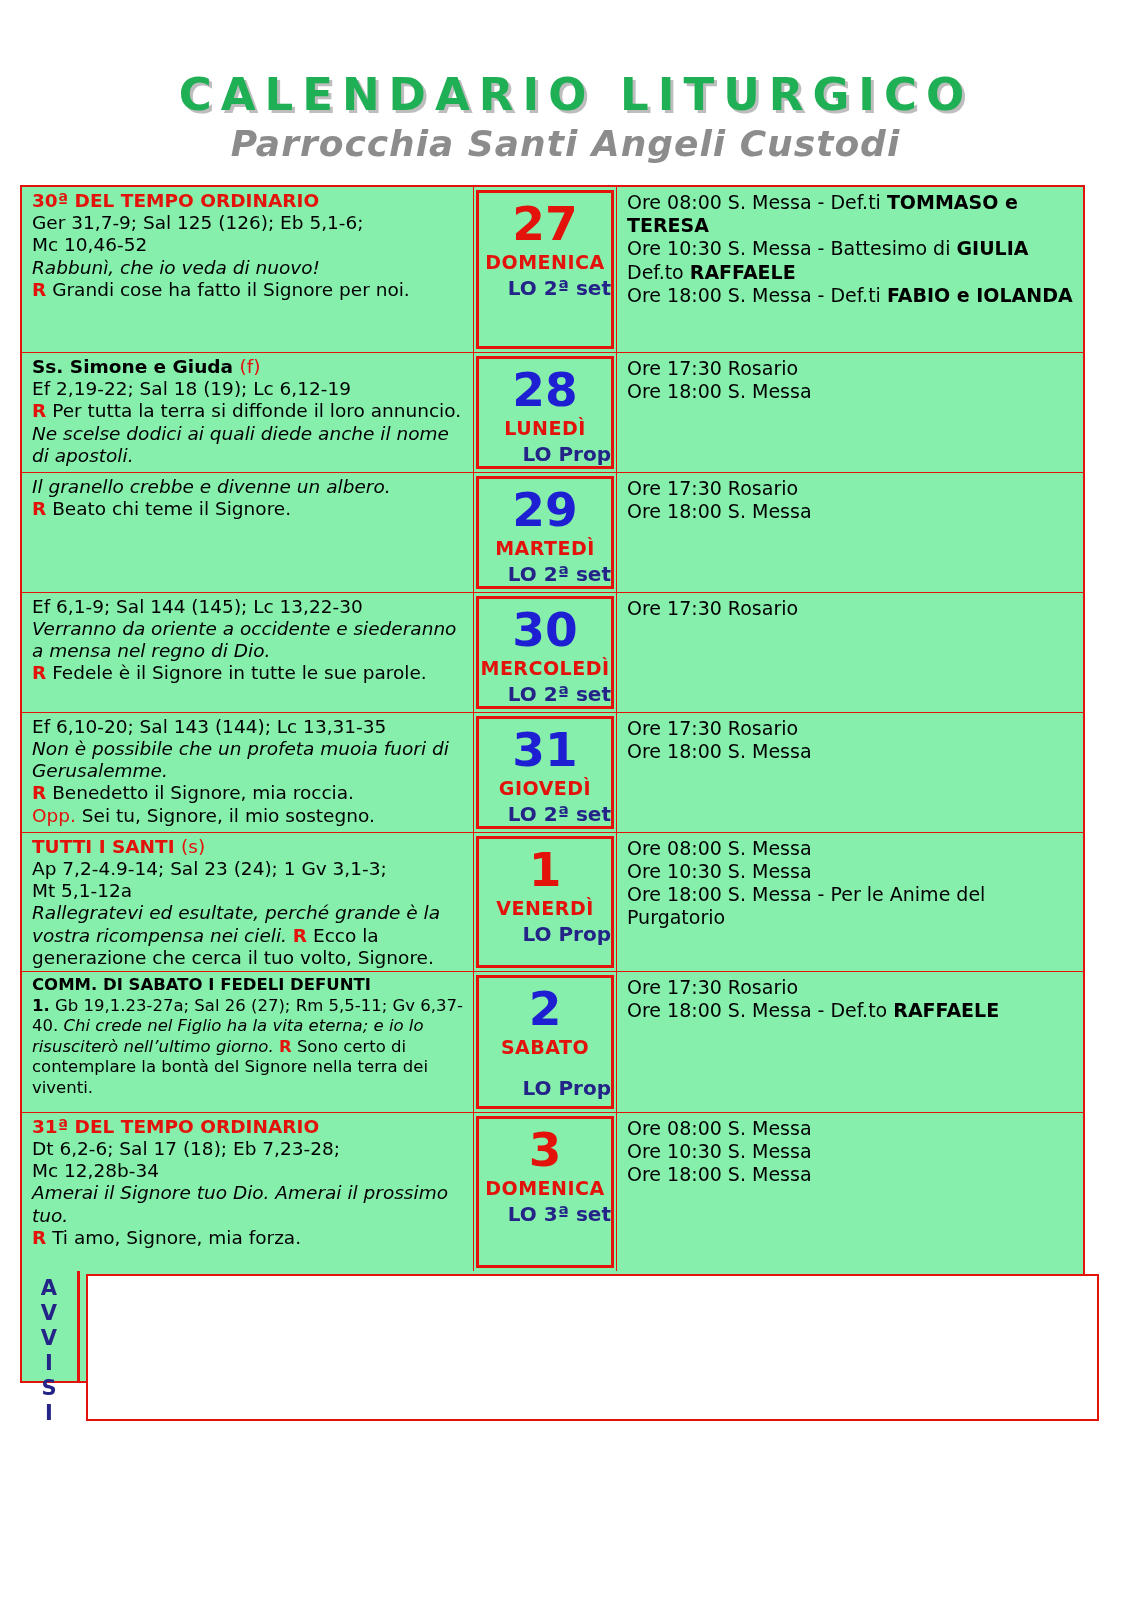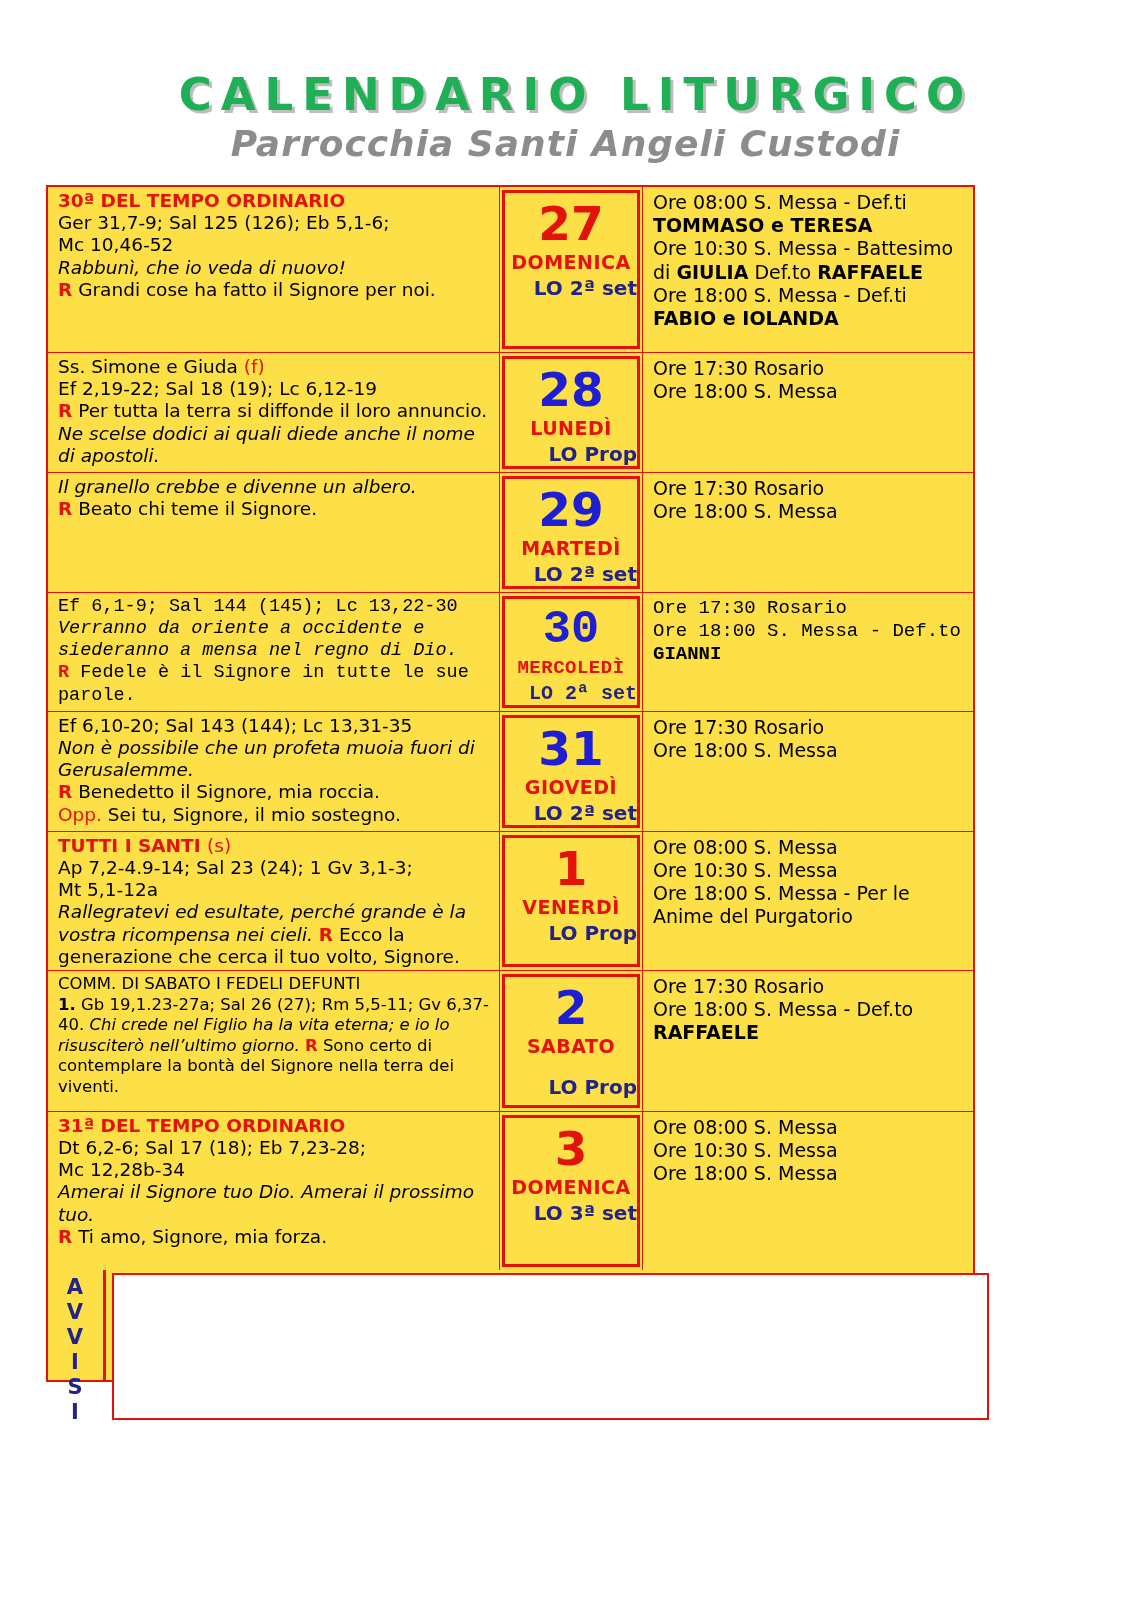--- a/index.html
+++ b/index.html
@@ -14,22 +14,22 @@
     color:#1FAF54; text-shadow:3px 3px 0 #BDBDBD;
     white-space:nowrap;
     padding-left:21px;
   }
   .subtitle {
     margin:2px 0 0 0; text-align:center;
     font-size:36px; font-weight:bold; font-style:italic;
     color:#8C8C8C; letter-spacing:1px;
   }
   .cal {
-    position:absolute; left:46px; top:185px; width:929px;
-    border:2px solid #E3120B; box-sizing:border-box; background:#fde047;
+    position:absolute; left:20px; top:185px; width:1065px;
+    border:2px solid #E3120B; box-sizing:border-box; background:#86efac;
   }
   .row { display:flex; align-items:stretch; }
   .row + .row { border-top:1px solid #E3120B; }
   .cell-left {
     width:452px; box-sizing:border-box; border-right:1px solid #E3120B;
     padding:3px 8px 2px 10px; font-size:18.5px; line-height:1.2;
   }
   .cell-left.small { font-size:16.5px; line-height:1.25; }
   .cell-day {
     width:143px; box-sizing:border-box; border-right:1px solid #E3120B;
@@ -45,32 +45,32 @@
   }
   .day-num  { font-size:47px; font-weight:bold; line-height:1.02; }
   .num-red  { color:#E3120B; }
   .num-blue { color:#1E1ED2; }
   .day-name { font-size:19px; font-weight:bold; color:#E3120B; margin-top:3px; letter-spacing:0.5px; }
   .day-lo   { font-size:20px; font-weight:bold; color:#232388; margin-top:3px;text-align:right; }
   
   .row:nth-child(1){ min-height:165px; }
   .row:nth-child(2){ min-height:110px; }
   .row:nth-child(3){ min-height:107px; }
-  .row:nth-child(4){ min-height:106px;font-family:Liberation Mono, monospace; }
+  .row:nth-child(4){ min-height:106px; }
   .row:nth-child(5){ min-height:109px; }
   .row:nth-child(6){ min-height:122px; }
   .row:nth-child(7){ min-height:140px; }
   .row:nth-child(7) .day-lo{ margin-top:18px; }
   .row:nth-child(8){ min-height:158px; }
   
   .s-n  {}
   .s-b  { font-weight:bold; }
   .s-i  { font-style:italic; }
   .s-hred { font-weight:bold; color:#E3120B; }
-  .s-hblk { font-weight:normal; }
+  .s-hblk { font-weight:bold; }
   .s-red  { color:#E3120B; }
   .s-R    { color:#E3120B; font-weight:bold; }
   
   .avvisi-row { position:relative; min-height:166px; }
   .avvisi-letters {
     position:absolute; left:0; top:5px; width:54px; text-align:center;
     color:#232388; font-weight:bold; font-size:21px; line-height:25px;
   }
   .avvisi-vline {
     position:absolute; left:55px; top:0; bottom:0; width:3px; background:#E3120B;
@@ -153,21 +153,20 @@
         </div>
         <div class="cell-day">
           <div class="day-box">
             <div class="day-num num-blue">30</div>
             <div class="day-name">MERCOLEDÌ</div>
             <div class="day-lo">LO 2ª set</div>
           </div>
         </div>
         <div class="cell-right">
           <div class="line"><span class="s-n">Ore 17:30 Rosario</span></div>
-          <div class="line"><span class="s-n">Ore 18:00 S. Messa - Def.to </span><span class="s-b">GIANNI</span></div>
         </div>
       </div>
       <div class="row">
         <div class="cell-left">
           <div class="line"><span class="s-n">Ef 6,10-20; Sal 143 (144); Lc 13,31-35</span></div>
           <div class="line"><span class="s-i">Non è possibile che un profeta muoia fuori di Gerusalemme.</span></div>
           <div class="line"><span class="s-R">R</span><span class="s-n"> Benedetto il Signore, mia roccia.</span></div>
           <div class="line"><span class="s-red">Opp.</span><span class="s-n"> Sei tu, Signore, il mio sostegno.</span></div>
         </div>
         <div class="cell-day">

